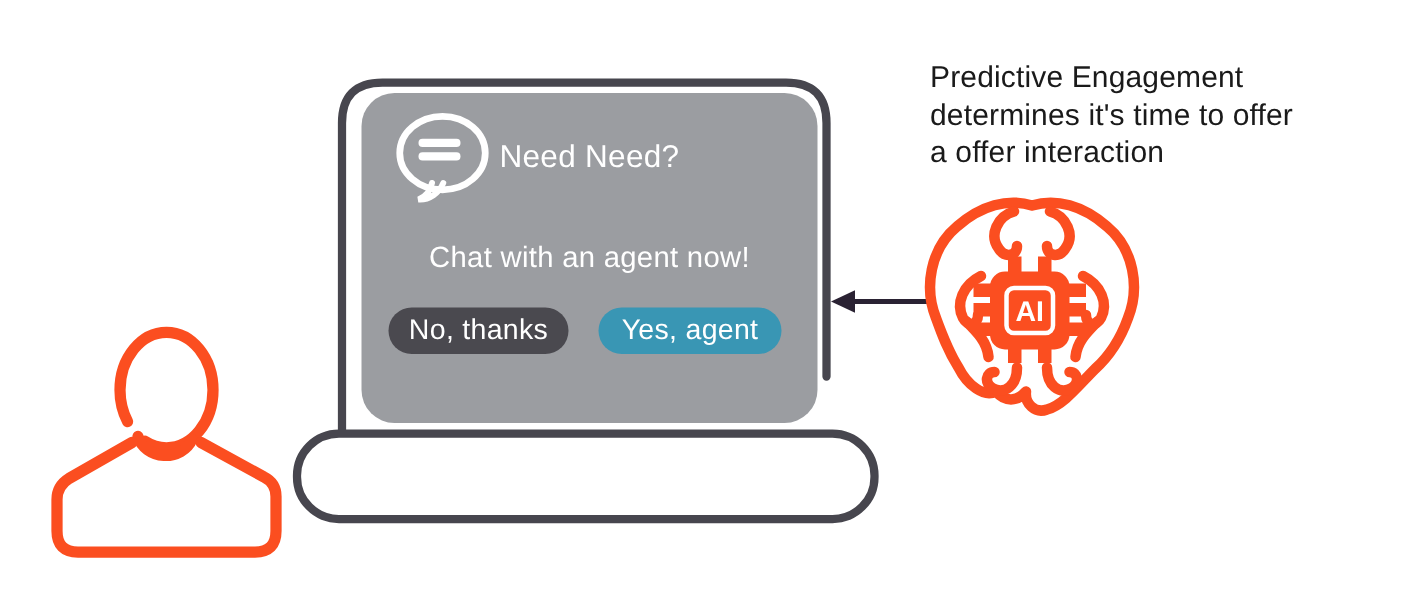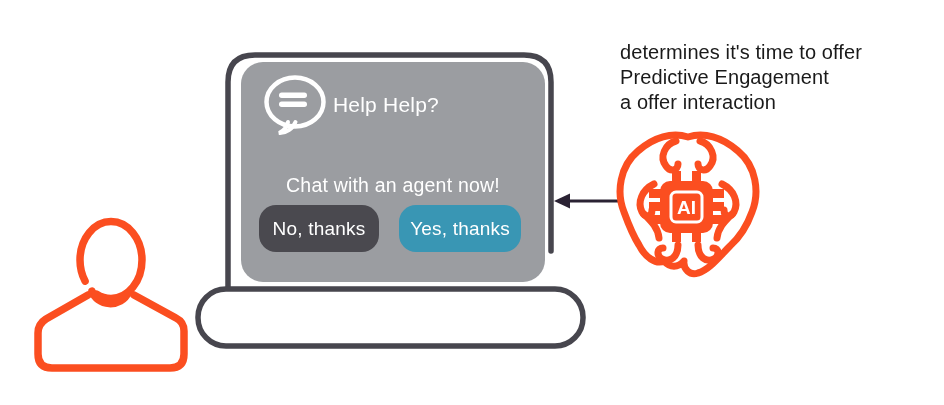--- a/index.html
+++ b/index.html
@@ -18,25 +18,25 @@
     position:absolute;
     left:241px;top:62px;width:304px;height:220px;
     background:#9B9DA1;
     border-radius:22px;
   }
   .chat-title{
     position:absolute;left:92px;top:31px;
     color:#ffffff;font-size:21px;letter-spacing:.2px;
   }
   .chat-message{
-    position:absolute;left:0;top:112px;width:100%;
+    position:absolute;left:0;top:99px;width:100%;
     text-align:center;color:#ffffff;font-size:19.5px;letter-spacing:.2px;
   }
   .chat-btn{
-    position:absolute;top:143px;height:47px;
+    position:absolute;top:143px;height:31px;
     border:none;border-radius:17px;
     color:#ffffff;font-size:19px;letter-spacing:.2px;
     font-family:"Liberation Sans", sans-serif;
     display:flex;align-items:center;justify-content:center;
     cursor:pointer;padding:0;
   }
   .btn-decline{left:18px;width:120px;background:#4A494F;}
   .btn-accept{left:158px;width:122px;background:#3996B4;}
 
   .annotation{
@@ -69,24 +69,24 @@
 
   <div class="chat-panel">
     <div class="abs" style="left:24px;top:14px;width:62px;height:58px;">
       <svg width="62" height="58" viewBox="0 0 62 58">
         <ellipse cx="30" cy="26" rx="28.5" ry="24.5" fill="none" stroke="#ffffff" stroke-width="4.5"></ellipse>
         <rect x="14" y="16.5" width="28" height="5.5" rx="2.7" fill="#ffffff"></rect>
         <rect x="14" y="25.5" width="28" height="5.5" rx="2.7" fill="#ffffff"></rect>
         <path d="M 23,46 C 22,51 19,55 14,57 C 21,57.5 28,52.5 30.5,46" fill="none" stroke="#ffffff" stroke-width="4" stroke-linecap="round"></path>
       </svg>
     </div>
-    <div class="chat-title">Help Help?</div>
+    <div class="chat-title">Need Need?</div>
     <div class="chat-message">Chat with an agent now!</div>
     <button class="chat-btn btn-decline">No, thanks</button>
-    <button class="chat-btn btn-accept">Yes, thanks</button>
+    <button class="chat-btn btn-accept">Yes, agent</button>
   </div>
 
   <div class="abs" style="left:548px;top:190px;width:80px;height:22px;">
     <svg width="80" height="22" viewBox="0 0 80 22">
       <line x1="74" y1="11" x2="20" y2="11" stroke="#2A2233" stroke-width="3.2"></line>
       <polygon points="6,11 22,3.5 22,18.5" fill="#2A2233"></polygon>
     </svg>
   </div>
 
   <div class="abs" style="left:612px;top:130px;width:152px;height:150px;text-align:right;">
@@ -118,18 +118,18 @@
           <rect x="100" y="85" width="12" height="9"></rect>
           <rect x="48" y="51" width="53" height="52" rx="10"></rect>
         </g>
         <rect x="59" y="62" width="31" height="30" rx="5" fill="none" stroke="#ffffff" stroke-width="3"></rect>
         <text x="74.5" y="84" text-anchor="middle" fill="#ffffff" font-family="Liberation Sans, sans-serif" font-size="19" font-weight="bold">AI</text>
       </g>
     </svg>
   </div>
 
   <div class="annotation">
+    <div>Predictive Engagement</div>
     <div>determines it's time to offer</div>
-    <div>Predictive Engagement</div>
     <div>a offer interaction</div>
   </div>
 
 </div>
 
 </body></html>

